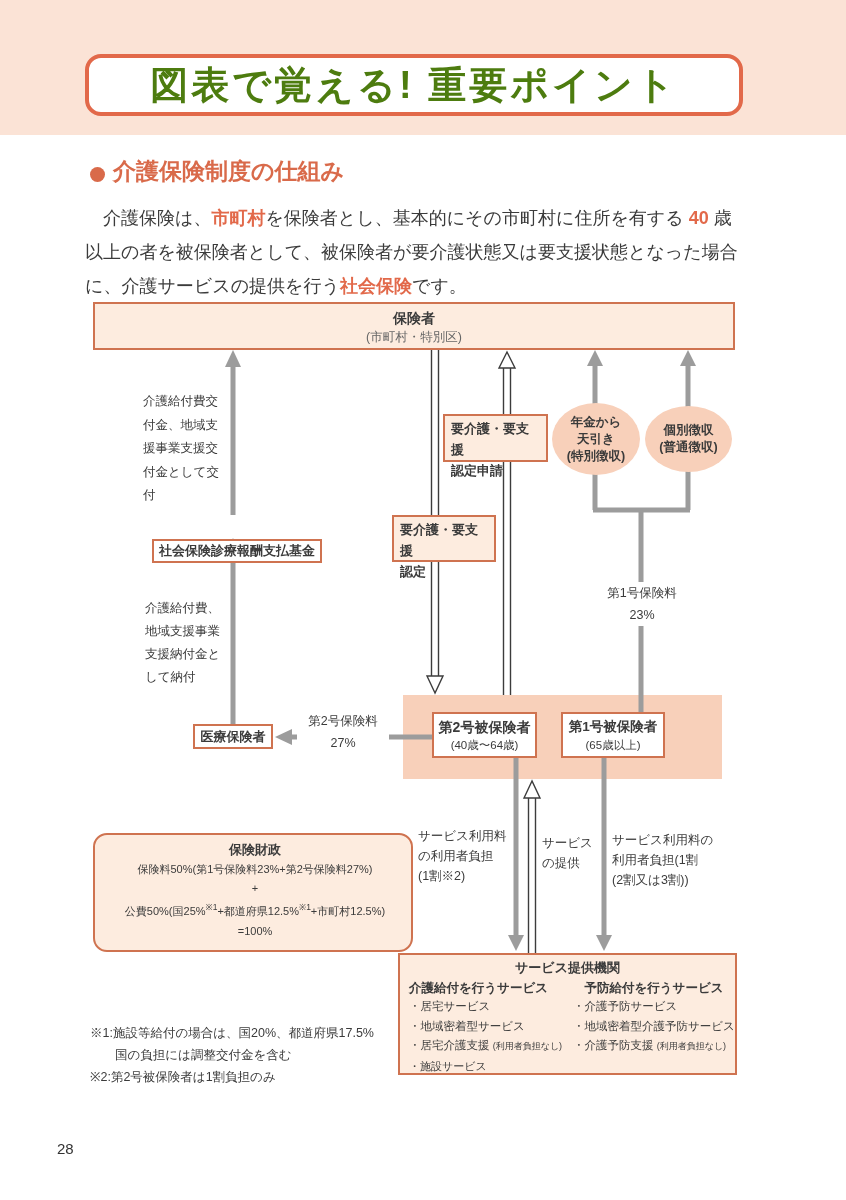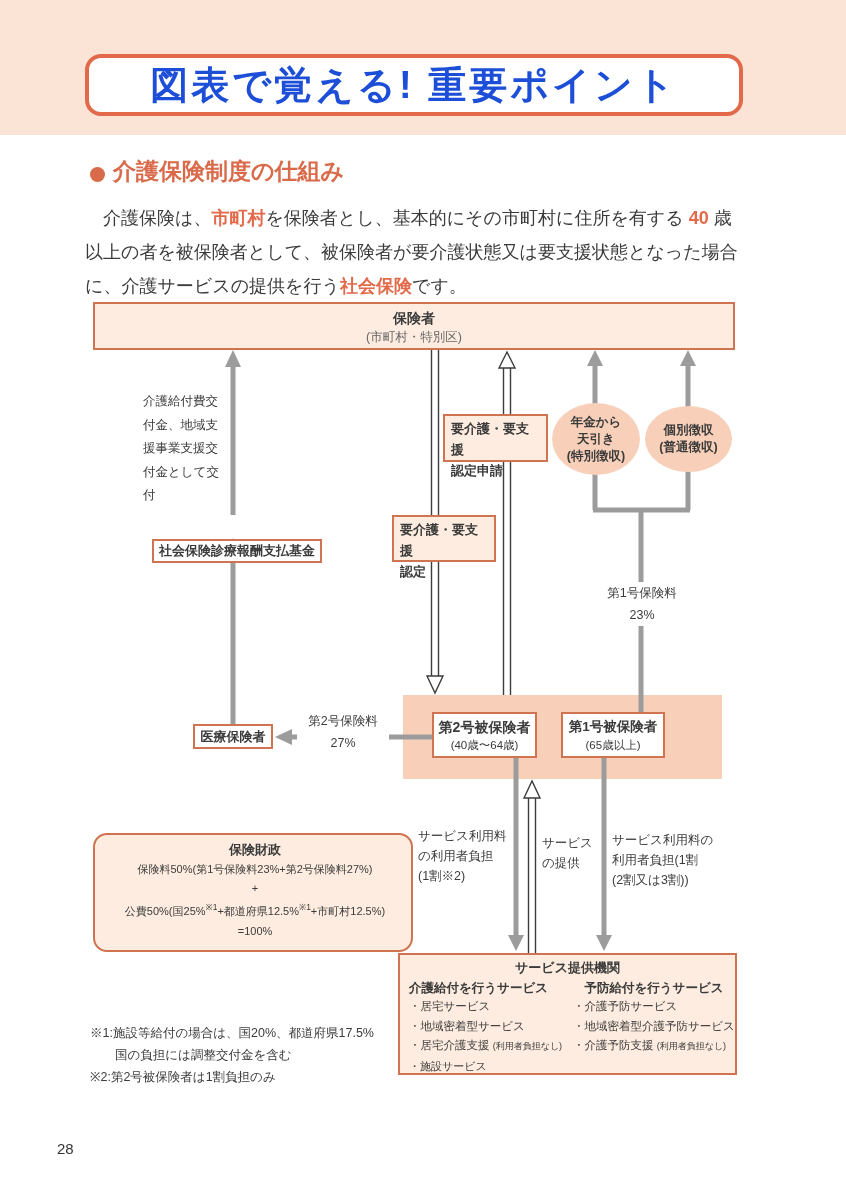--- a/index.html
+++ b/index.html
@@ -3,21 +3,21 @@
 <meta charset="utf-8">
 <style>
   html,body{margin:0;padding:0;}
   body{font-family:"Liberation Sans",sans-serif;background:#ffffff;}
   #page{position:relative;width:846px;height:1200px;background:#ffffff;overflow:hidden;color:#3b3b3b;}
   .abs{position:absolute;box-sizing:border-box;}
   .z1{z-index:1}.z2{z-index:2}.z3{z-index:3}
   
   .top-band{left:0;top:0;width:846px;height:135px;background:#fbe3d6;}
   .banner{left:85px;top:54px;width:658px;height:62px;background:#ffffff;border:4px solid #e2694a;border-radius:16px;display:flex;align-items:center;justify-content:center;}
-  .banner-title{font-size:38px;font-weight:bold;color:#1d4ed8;letter-spacing:3px;white-space:nowrap;}
+  .banner-title{font-size:38px;font-weight:bold;color:#4d7c0f;letter-spacing:3px;white-space:nowrap;}
   
   .bullet{left:90px;top:167px;width:15px;height:15px;border-radius:50%;background:#d96a4a;}
   .sec-title{left:113px;top:156px;font-size:23px;font-weight:bold;color:#d96a4a;white-space:nowrap;}
   
   .intro-line{font-size:18px;line-height:34px;color:#3b3b3b;white-space:nowrap;}
   .intro-line .hl{color:#e2694a;font-weight:bold;}
   
   .obox{border:2px solid #cf7350;background:#fdecdf;}
   .wbox{border:2px solid #cf7350;background:#ffffff;}
   .pre{white-space:pre-line;}
@@ -121,20 +121,24 @@
 
   <div class="abs obox z3 pre bold" style="left:392px;top:515px;width:104px;height:47px;font-size:13px;line-height:21px;padding:2px 6px;">要介護・要支援
 認定</div>
 
   <div class="abs ellipse pre z3" style="left:552px;top:403px;width:88px;height:72px;">年金から
 天引き
 (特別徴収)</div>
   <div class="abs ellipse pre z3" style="left:645px;top:406px;width:87px;height:66px;">個別徴収
 (普通徴収)</div>
 
+  <div class="abs lbl pre z3" style="left:145px;top:597px;">介護給付費、
+地域支援事業
+支援納付金と
+して納付</div>
 
   <div class="abs lbl pre z3 ctr whitebg" style="left:594px;top:582px;width:96px;line-height:22px;">第1号保険料
 23%</div>
   <div class="abs lbl pre z3 ctr whitebg" style="left:297px;top:710px;width:92px;line-height:22px;">第2号保険料
 27%</div>
 
   <div class="abs wbox z3 ctr bold" style="left:193px;top:724px;width:80px;height:25px;font-size:13px;line-height:21px;">医療保険者</div>
 
   <div class="abs wbox z3 ctr" style="left:432px;top:712px;width:105px;height:46px;padding-top:3px;">
     <div class="bold" style="font-size:14px;line-height:20px;">第2号被保険者</div>

